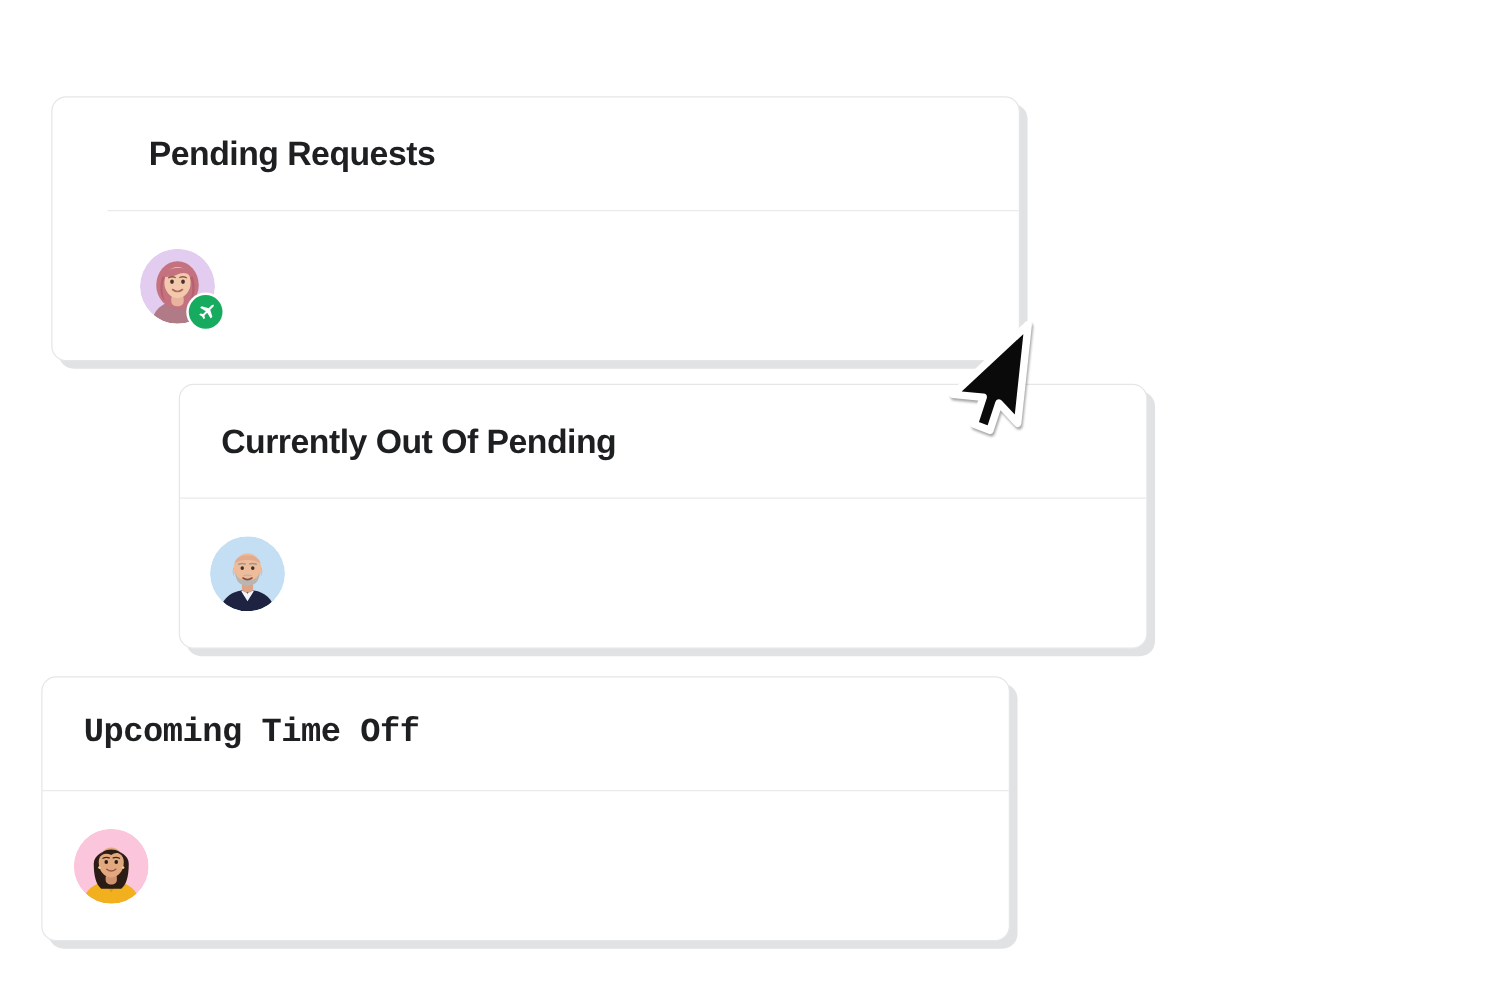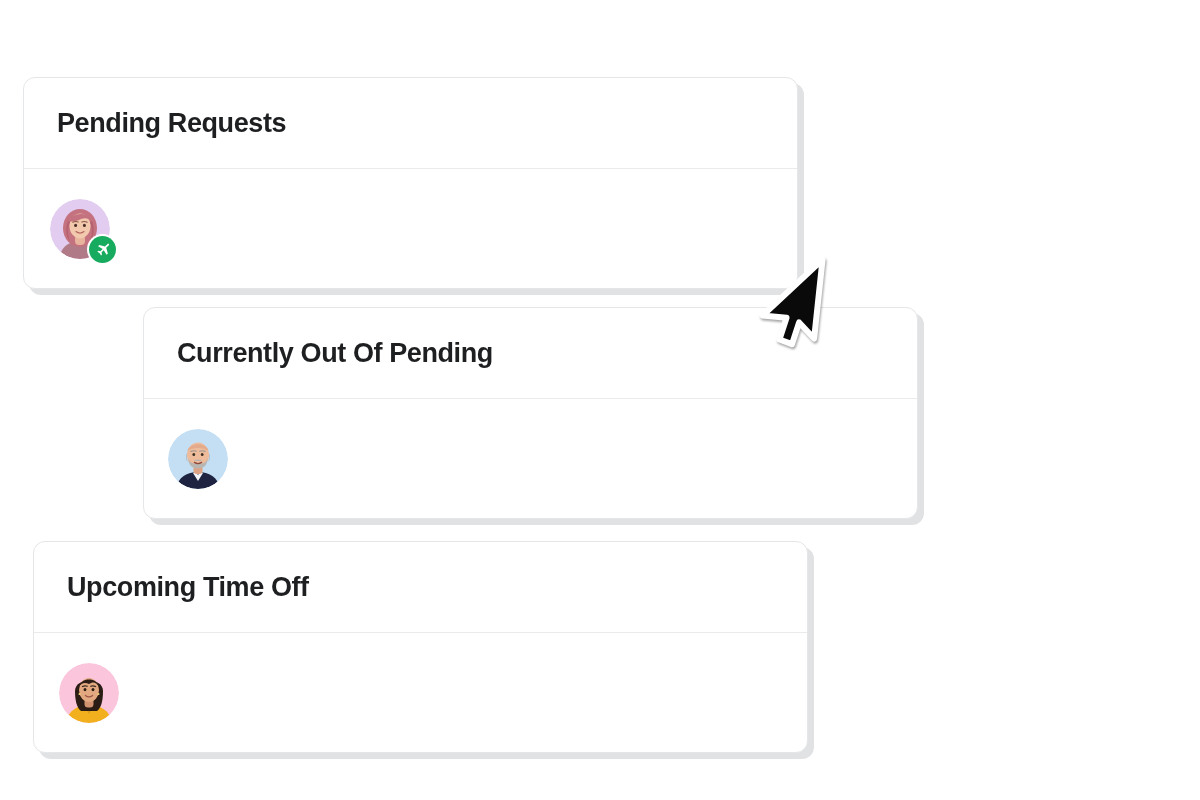--- a/index.html
+++ b/index.html
@@ -108,30 +108,30 @@
 
   
   .cursor {
     position: absolute;
     pointer-events: none;
     filter: drop-shadow(1px 2px 1px rgba(0,0,0,0.35));
   }
   .cursor svg { display: block; }
 
   
-  #card-pending     { left: 23px;  top: 77px;  width: 775px; height: 212px; }
+  #card-pending     { left: 41px;  top: 77px;  width: 775px; height: 212px; padding-left: 44px; }
   #card-pending .card-header { height: 91px; padding-left: 33px; }
   #card-pending .card-body   { height: 120px; padding-left: 26px; }
 
   #card-ooo         { left: 143px; top: 307px; width: 775px; height: 212px; }
   #card-ooo .card-header { height: 91px; padding-left: 33px; }
   #card-ooo .card-body   { height: 120px; padding-left: 24px; }
 
   #card-upcoming    { left: 33px;  top: 541px; width: 775px; height: 212px; }
-  #card-upcoming .card-header { height: 91px; padding-left: 33px; }
+  #card-upcoming .card-header { height: 91px; padding-left: 33px; font-family: Liberation Mono, monospace; }
   #card-upcoming .card-body   { height: 120px; padding-left: 25px; }
 </style>
 </head>
 <body>
 
 <div class="stage">
 
   <section class="card" id="card-pending">
     <div class="card-header">
       <h2 class="card-title">Pending Requests</h2>

